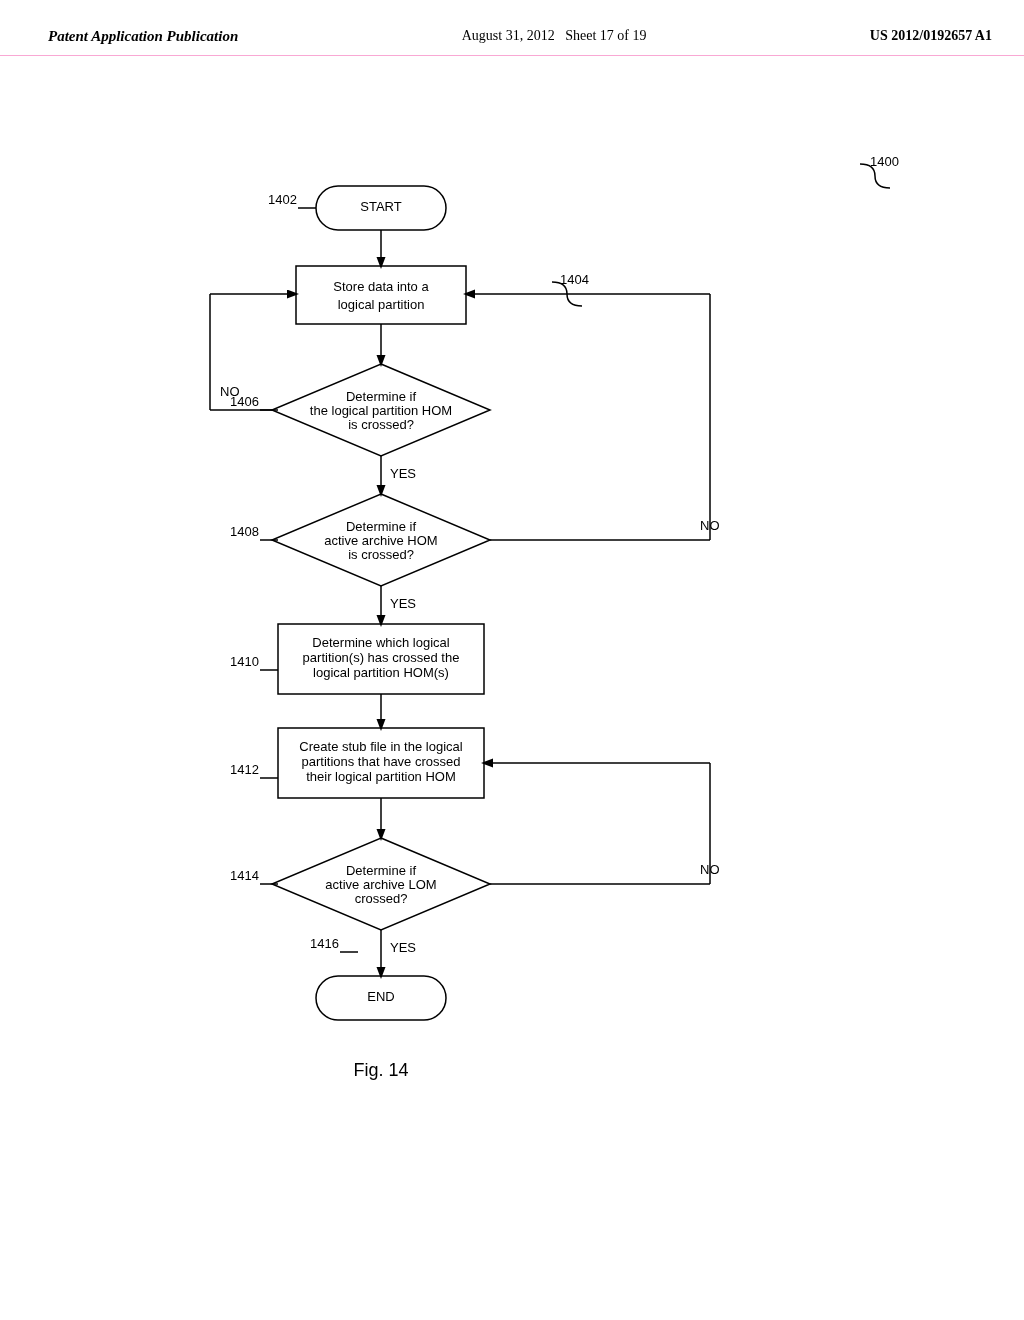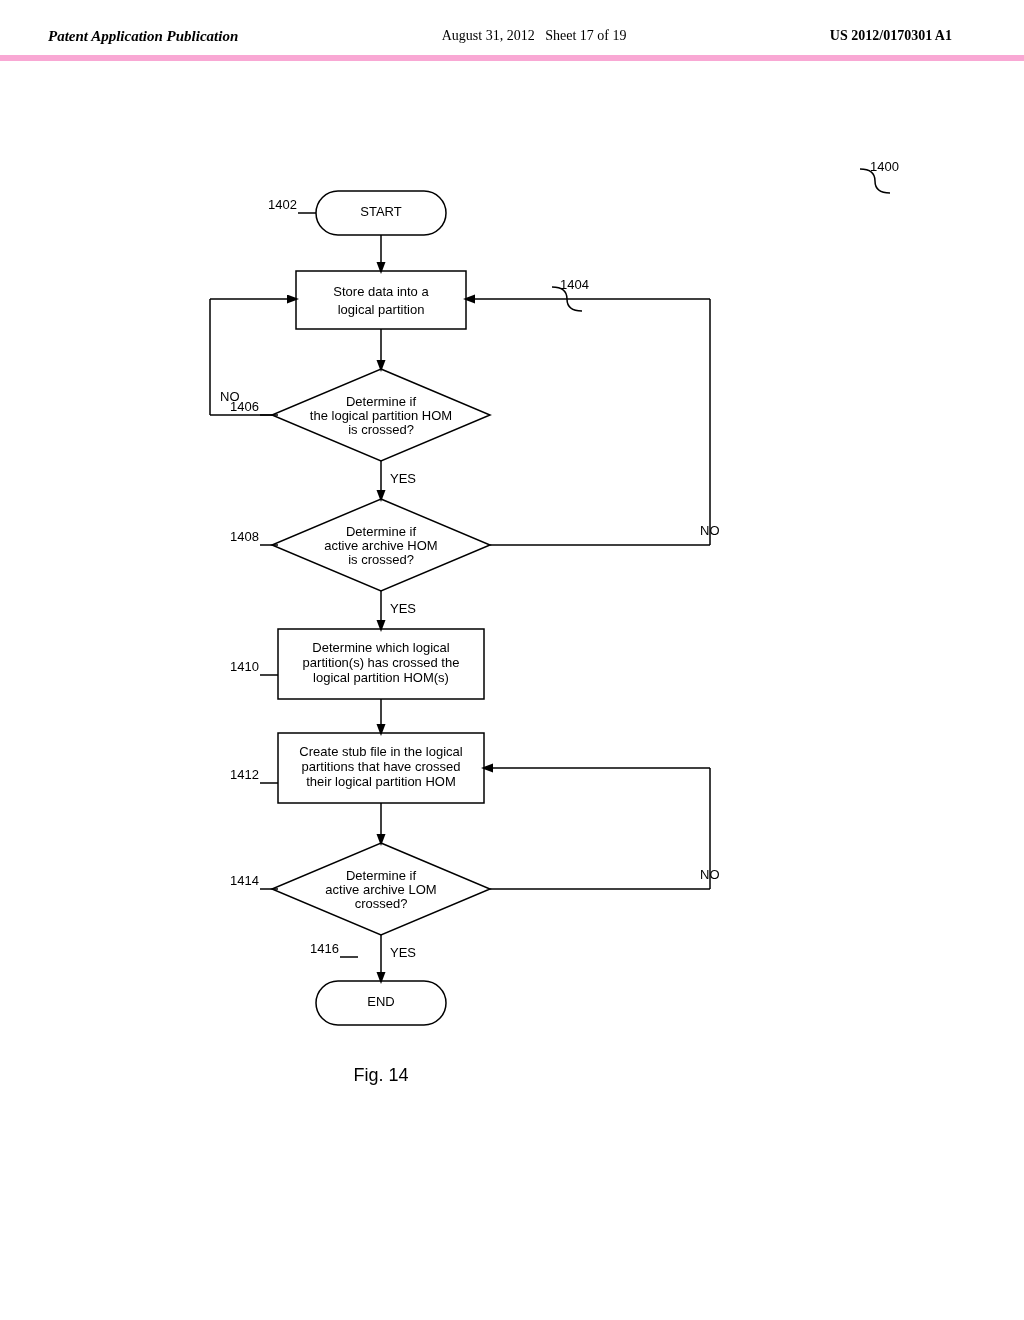--- a/index.html
+++ b/index.html
@@ -9,22 +9,22 @@
       background: #fff;
       font-family: 'Times New Roman', Times, serif;
       position: relative;
       overflow: hidden;
     }
 
     .header {
       display: flex;
       justify-content: space-between;
       align-items: flex-start;
-      padding: 28px 72px 10px 48px;
-      border-bottom: 6px solid #f9a8d4;
+      padding: 28px 32px 10px 48px;
+      border-bottom: 1px solid #f9a8d4;
     }
 
     .header-left {
       font-size: 15px;
       font-style: italic;
       font-weight: bold;
     }
 
     .header-center {
       font-size: 14px;
@@ -70,21 +70,21 @@
     }
   </style>
 </head>
 <body>
 
 <div class="header">
   <div class="header-left">Patent Application Publication</div>
   <div class="header-center">
     <span>August 31, 2012</span>&nbsp;&nbsp;&nbsp;<span>Sheet 17 of 19</span>
   </div>
-  <div class="header-right">US 2012/0170301 A1</div>
+  <div class="header-right">US 2012/0192657 A1</div>
 </div>
 
 <div class="diagram-area">
   <svg viewBox="0 0 1024 1220" xmlns="http://www.w3.org/2000/svg">
 
     <text x="870" y="110" class="ref-text">1400</text>
     <path d="M860,108 Q875,108 875,120 Q875,132 890,132" fill="none" stroke="#000" stroke-width="1.5"></path>
 
     <text x="268" y="148" class="ref-text">1402</text>
     <line x1="298" y1="152" x2="316" y2="152" stroke="#000" stroke-width="1.5"></line>

